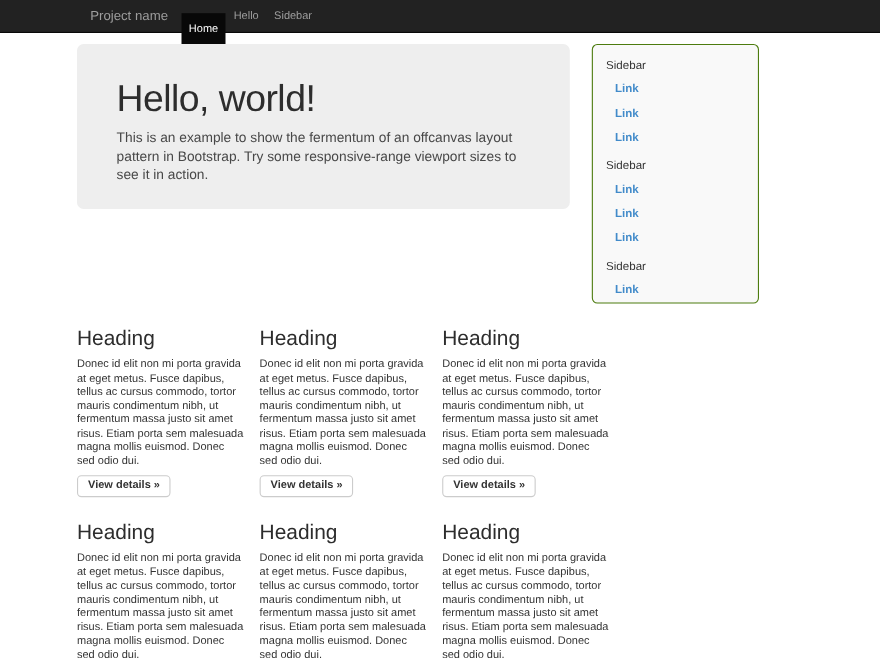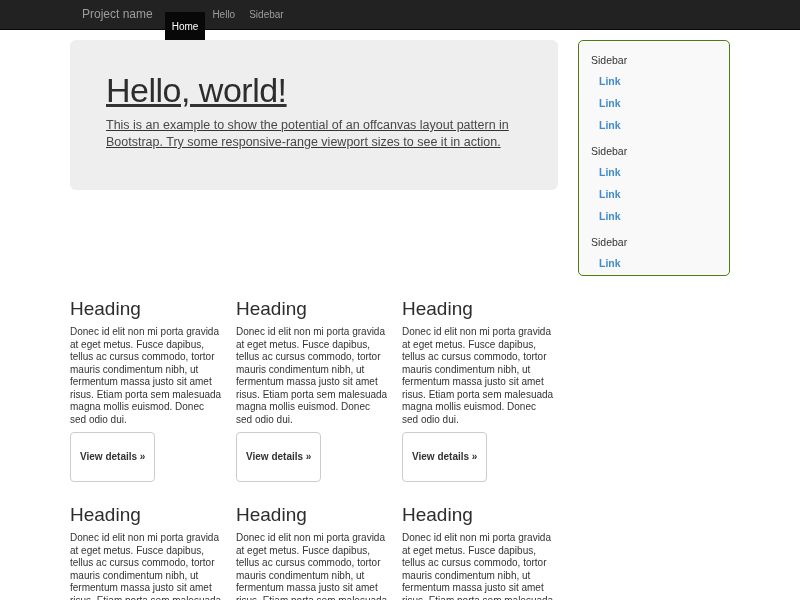--- a/index.html
+++ b/index.html
@@ -51,27 +51,26 @@
 
   
   .container {
     width: 660px;
     margin: 10px auto 0;
   }
   .row-main { display: flex; }
 
   
   .jumbotron {
-    width: 488px;
+    width: 448px;
     height: 150px;
     margin-right: 20px;
     background: #eeeeee;
     border-radius: 6px;
     padding: 32px 36px 0;
-    text-decoration: underline;
   }
   .jumbotron h1 {
     margin: 0;
     font-size: 34px;
     line-height: 36px;
     font-weight: 500;
     letter-spacing: -0.5px;
     color: #2d2d2d;
   }
   .jumbotron p {
@@ -125,21 +124,21 @@
   }
   .card p {
     margin: 7px 0 0;
     font-size: 10px;
     line-height: 12.5px;
     color: #333333;
   }
   .btn {
     display: inline-block;
     margin-top: 6px;
-    padding: 18px 9px;
+    padding: 3px 9px;
     font-family: "Liberation Sans", sans-serif;
     font-size: 10px;
     font-weight: 700;
     line-height: 12px;
     color: #333333;
     background: #ffffff;
     border: 1px solid #cccccc;
     border-radius: 4px;
     cursor: pointer;
     white-space: nowrap;
@@ -158,21 +157,21 @@
     </div>
   </div>
 </nav>
 
 <div class="container">
 
   <div class="row-main">
 
     <div class="jumbotron">
       <h1>Hello, world!</h1>
-      <p>This is an example to show the potential of an offcanvas layout pattern in Bootstrap. Try some responsive-range viewport sizes to see it in action.</p>
+      <p>This is an example to show the fermentum of an offcanvas layout pattern in Bootstrap. Try some responsive-range viewport sizes to see it in action.</p>
     </div>
 
     <div class="sidebar">
       <div class="sb-group">
         <div class="sb-title">Sidebar</div>
         <a class="sb-link" href="#">Link</a>
         <a class="sb-link" href="#">Link</a>
         <a class="sb-link" href="#">Link</a>
       </div>
       <div class="sb-group">

